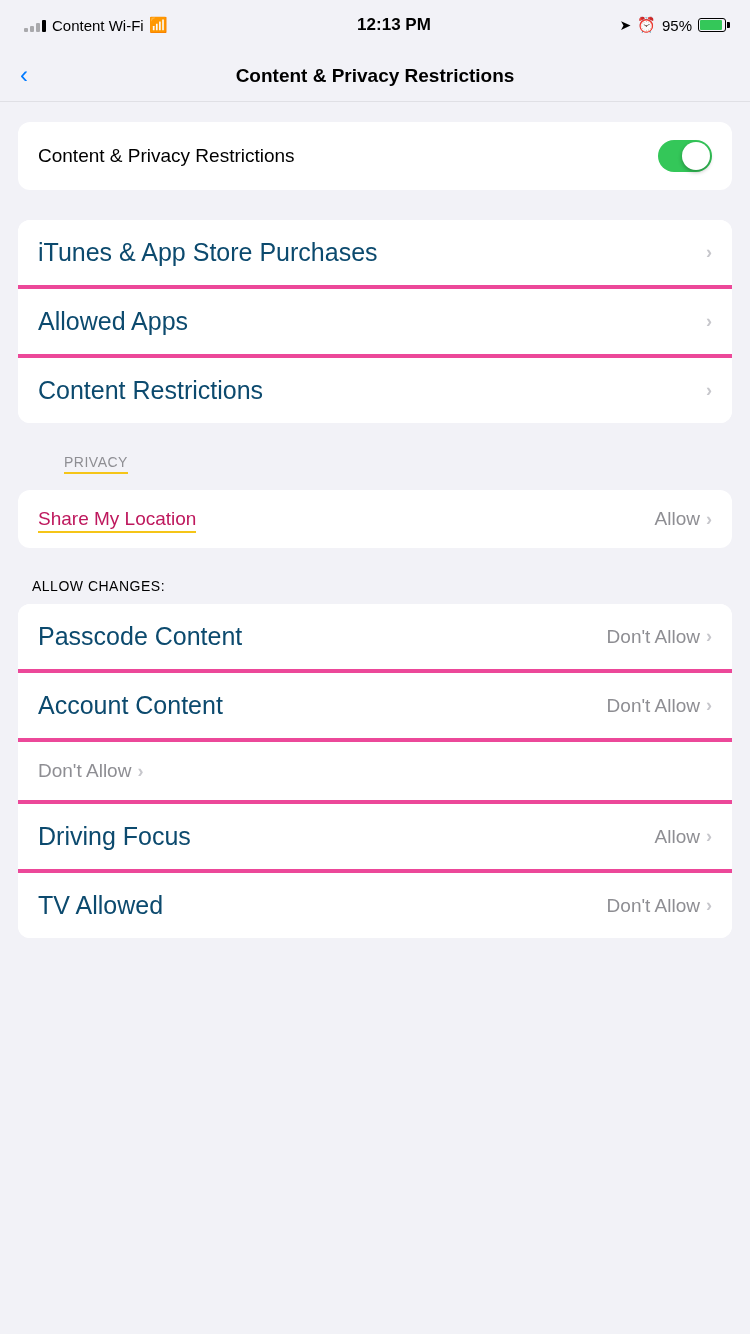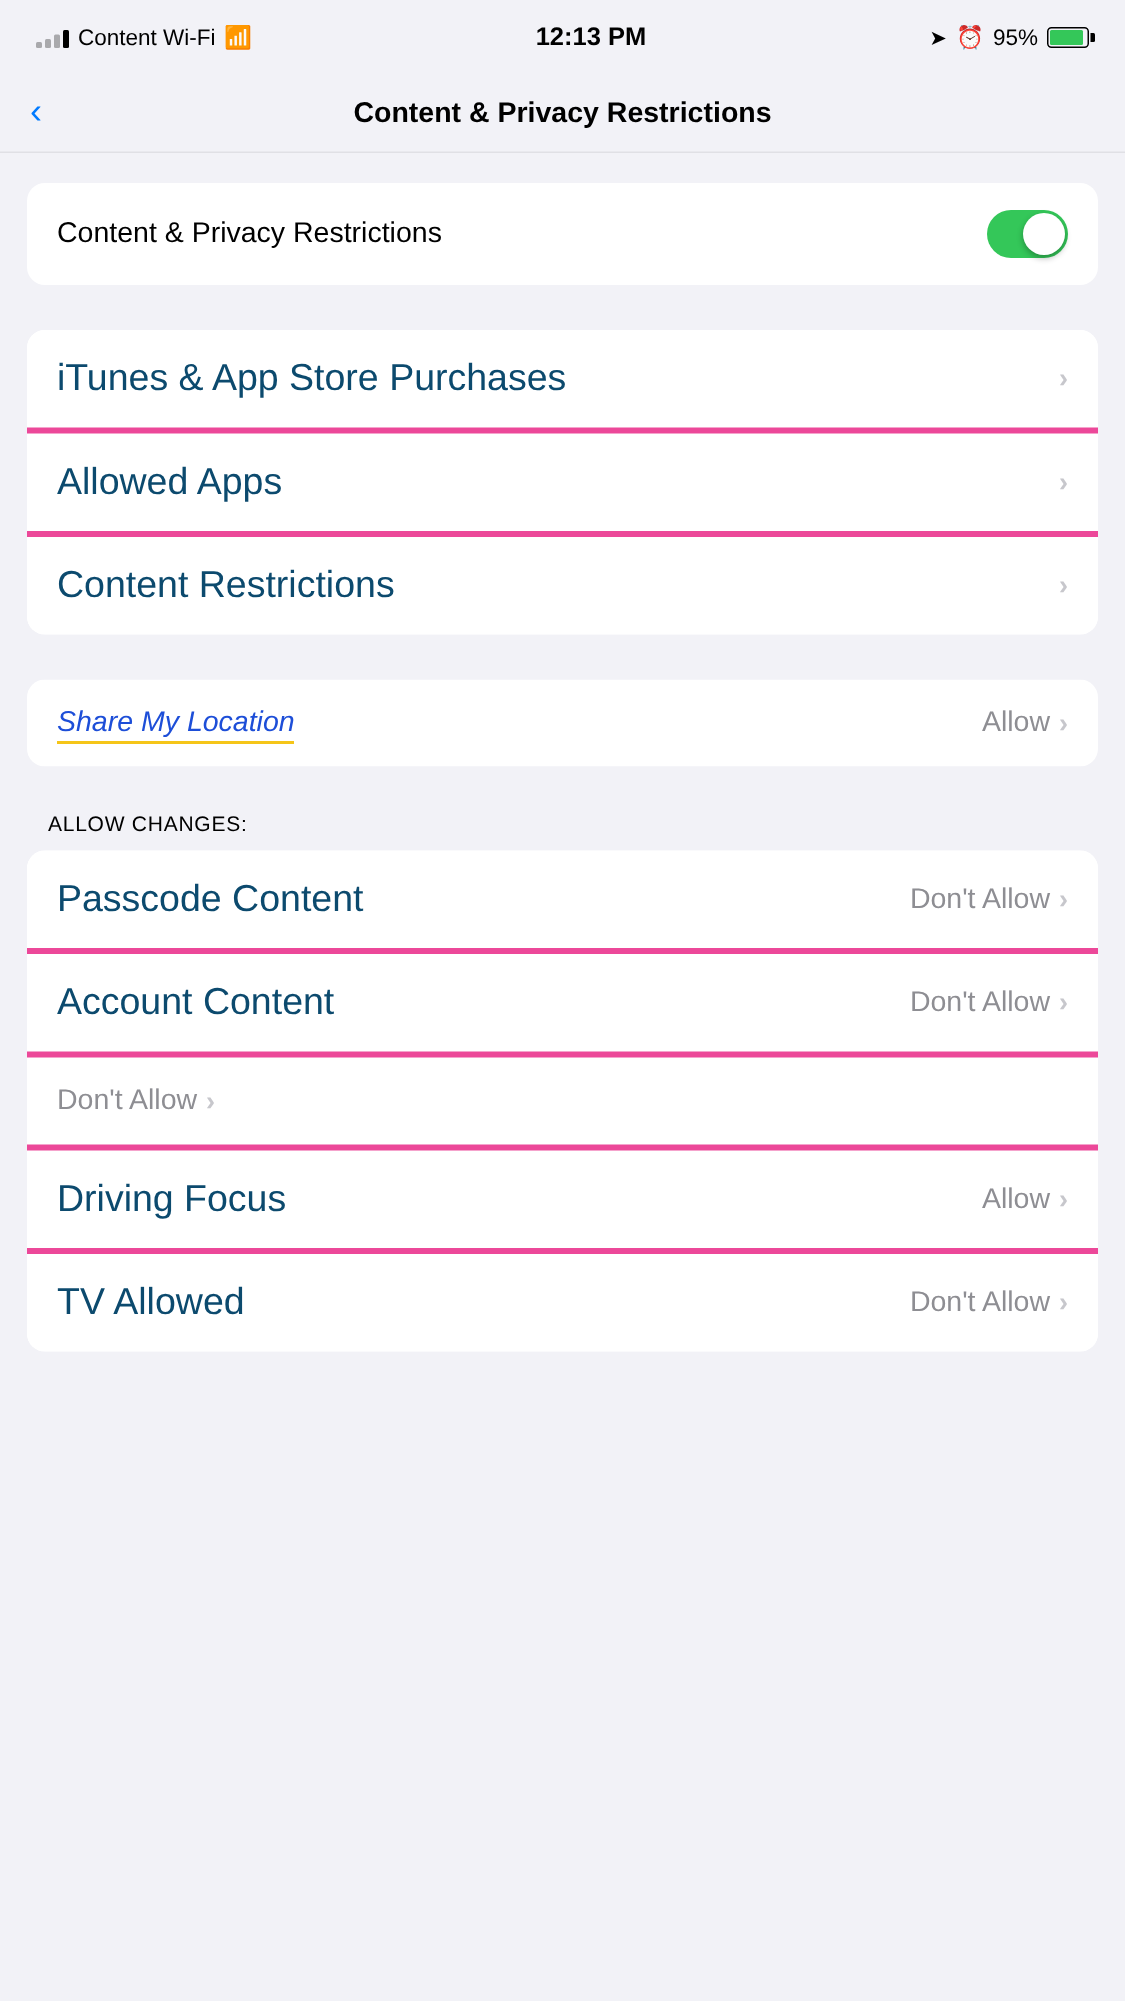--- a/index.html
+++ b/index.html
@@ -221,24 +221,23 @@
       bottom: 6px;
       left: 0;
       width: 100%;
       height: 2px;
       background: #f5c518;
     }
 
     
     .privacy-item-label {
       font-size: 19px;
-      color: #1d4ed8;
+      color: #be185d;
       position: relative;
       display: inline-block;
-      font-style: italic;
     }
     .privacy-item-label::after {
       content: '';
       position: absolute;
       bottom: -3px;
       left: 0;
       width: 100%;
       height: 2.5px;
       background: #f5c518;
     }
@@ -309,20 +308,23 @@
     </div>
     <div class="list-item">
       <span class="list-item-label">Content Restrictions</span>
       <div class="list-item-right">
         <span class="chevron-right">›</span>
       </div>
     </div>
   </div>
 
   <div style="margin-bottom: 0;">
+    <div style="padding: 0 32px 10px 32px;">
+      <span class="section-header with-underline">PRIVACY</span>
+    </div>
     <div class="section-group" style="margin-bottom: 30px;">
       <div class="list-item">
         <span class="privacy-item-label">Share My Location</span>
         <div class="list-item-right">
           <span>Allow</span>
           <span class="chevron-right">›</span>
         </div>
       </div>
     </div>
   </div>

